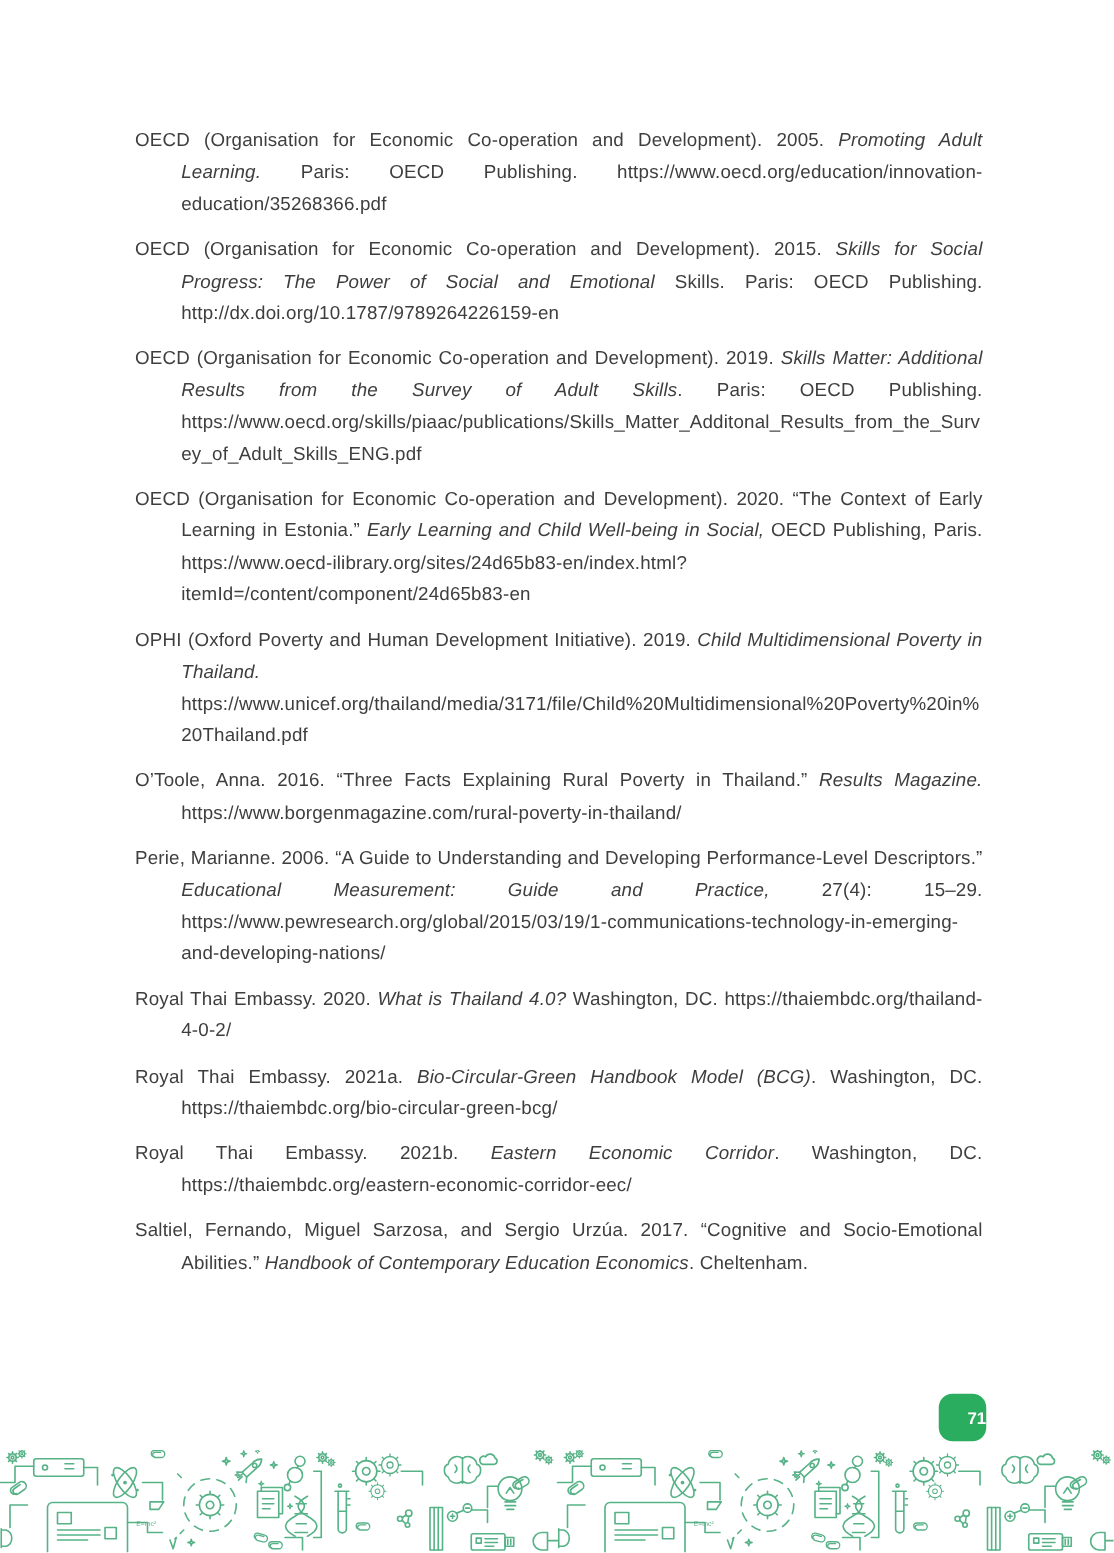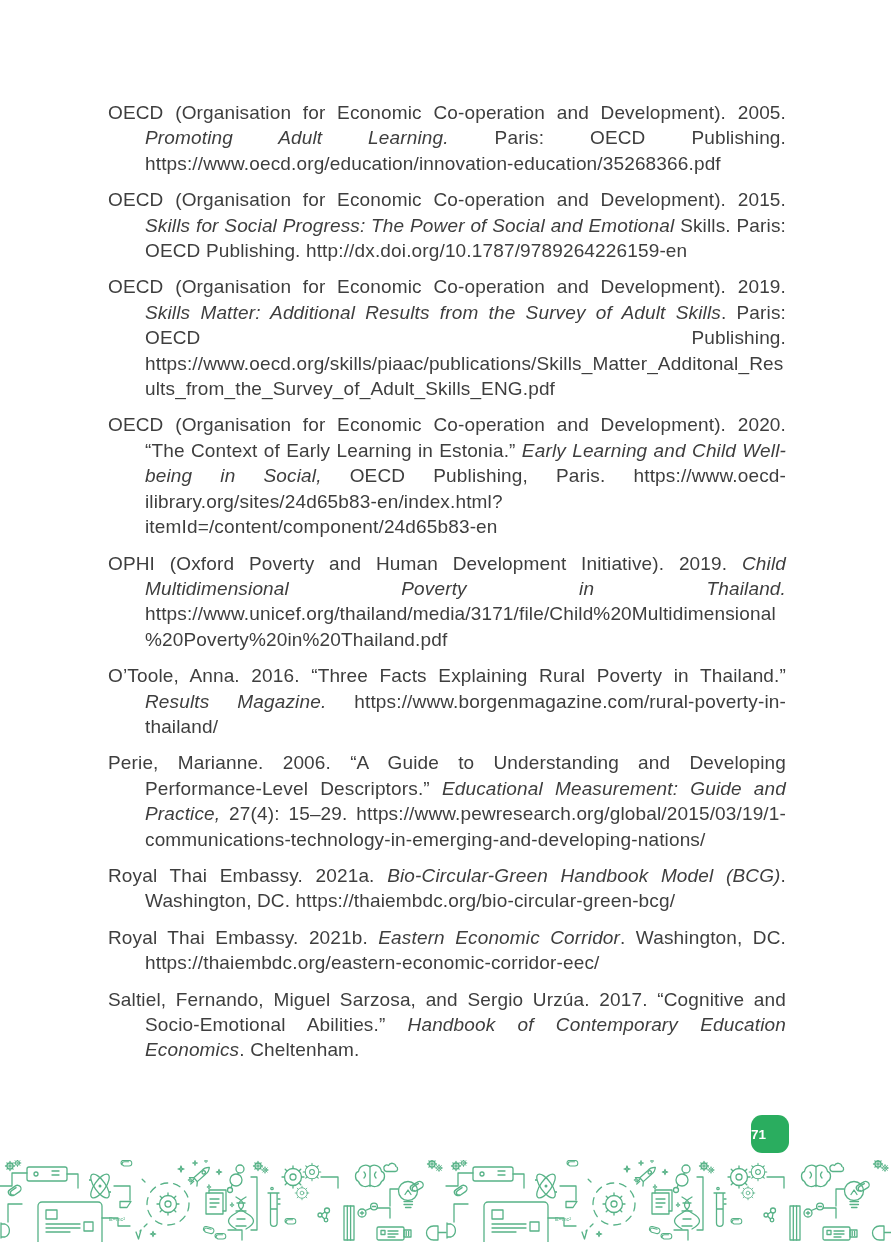--- a/index.html
+++ b/index.html
@@ -12,39 +12,39 @@
     overflow: hidden;
   }
   .page { position: absolute; inset: 0; }
   .refs {
     position: absolute;
     left: 108px; top: 100px;
     width: 678px;
   }
   .ref {
     margin: 0 0 11px 0;
-    font-size: 19px;
+    font-size: 15px;
     line-height: 25.4px;
     text-align: justify;
     padding-left: 37px;
     text-indent: -37px;
     letter-spacing: 0.15px;
     overflow-wrap: anywhere;
   }
   .ref em { font-style: italic; }
   .badge {
     position: absolute;
     left: 751px; top: 1115px;
     width: 38px; height: 38px;
     border-radius: 11px;
     background: var(--badge, #2aad5f);
     color: #ffffff;
     font-weight: bold;
     font-size: 13.5px;
-    display: flex; align-items: center; justify-content: flex-start;
+    display: flex; align-items: center; justify-content: flex-end;
   }
   .footer {
     position: absolute;
     left: 0; bottom: 0;
     width: 891px; height: 82px;
   }
   .doodles {
     stroke: var(--doodle, #57b287);
     fill: none;
     stroke-width: 1.3;
@@ -65,20 +65,21 @@
 <main class="page">
 
   <section class="refs">
       <p class="ref"><span>OECD (Organisation for Economic Co-operation and Development). 2005. </span><em>Promoting Adult Learning.</em><span> Paris: OECD Publishing. https://www.oecd.org/education/innovation-education/35268366.pdf</span></p>
       <p class="ref"><span>OECD (Organisation for Economic Co-operation and Development). 2015. </span><em>Skills for Social Progress: The Power of Social and Emotional</em><span> Skills. Paris: OECD Publishing. http://dx.doi.org/10.1787/9789264226159-en</span></p>
       <p class="ref"><span>OECD (Organisation for Economic Co-operation and Development). 2019. </span><em>Skills Matter: Additional Results from the Survey of Adult Skills</em><span>. Paris: OECD Publishing. https://www.oecd.org/skills/piaac/publications/Skills_Matter_Additonal_Results_from_the_Survey_of_Adult_Skills_ENG.pdf</span></p>
       <p class="ref"><span>OECD (Organisation for Economic Co-operation and Development). 2020. “The Context of Early Learning in Estonia.” </span><em>Early Learning and Child Well-being in Social,</em><span> OECD Publishing, Paris. https://www.oecd-ilibrary.org/sites/24d65b83-en/index.html?itemId=/content/component/24d65b83-en</span></p>
       <p class="ref"><span>OPHI (Oxford Poverty and Human Development Initiative). 2019. </span><em>Child Multidimensional Poverty in Thailand.</em><span> https://www.unicef.org/thailand/media/3171/file/Child%20Multidimensional%20Poverty%20in%20Thailand.pdf</span></p>
       <p class="ref"><span>O’Toole, Anna. 2016. “Three Facts Explaining Rural Poverty in Thailand.” </span><em>Results Magazine.</em><span> https://www.borgenmagazine.com/rural-poverty-in-thailand/</span></p>
       <p class="ref"><span>Perie, Marianne. 2006. “A Guide to Understanding and Developing Performance-Level Descriptors.” </span><em>Educational Measurement: Guide and Practice,</em><span> 27(4): 15–29.  https://www.pewresearch.org/global/2015/03/19/1-communications-technology-in-emerging-and-developing-nations/</span></p>
+      <p class="ref"><span>Royal Thai Embassy. 2020. </span><em>What is Thailand 4.0?</em><span> Washington, DC.  https://thaiembdc.org/thailand-4-0-2/</span></p>
       <p class="ref"><span>Royal Thai Embassy. 2021a. </span><em>Bio-Circular-Green Handbook Model (BCG)</em><span>. Washington, DC. https://thaiembdc.org/bio-circular-green-bcg/</span></p>
       <p class="ref"><span>Royal Thai Embassy. 2021b. </span><em>Eastern Economic Corridor</em><span>. Washington, DC. https://thaiembdc.org/eastern-economic-corridor-eec/</span></p>
       <p class="ref"><span>Saltiel, Fernando, Miguel Sarzosa, and Sergio Urzúa. 2017. “Cognitive and Socio-Emotional Abilities.” </span><em>Handbook of Contemporary Education Economics</em><span>. Cheltenham.</span></p>
     </section>
 
   <div class="badge">
     <span>71</span>
   </div>
 
   <div class="footer">

